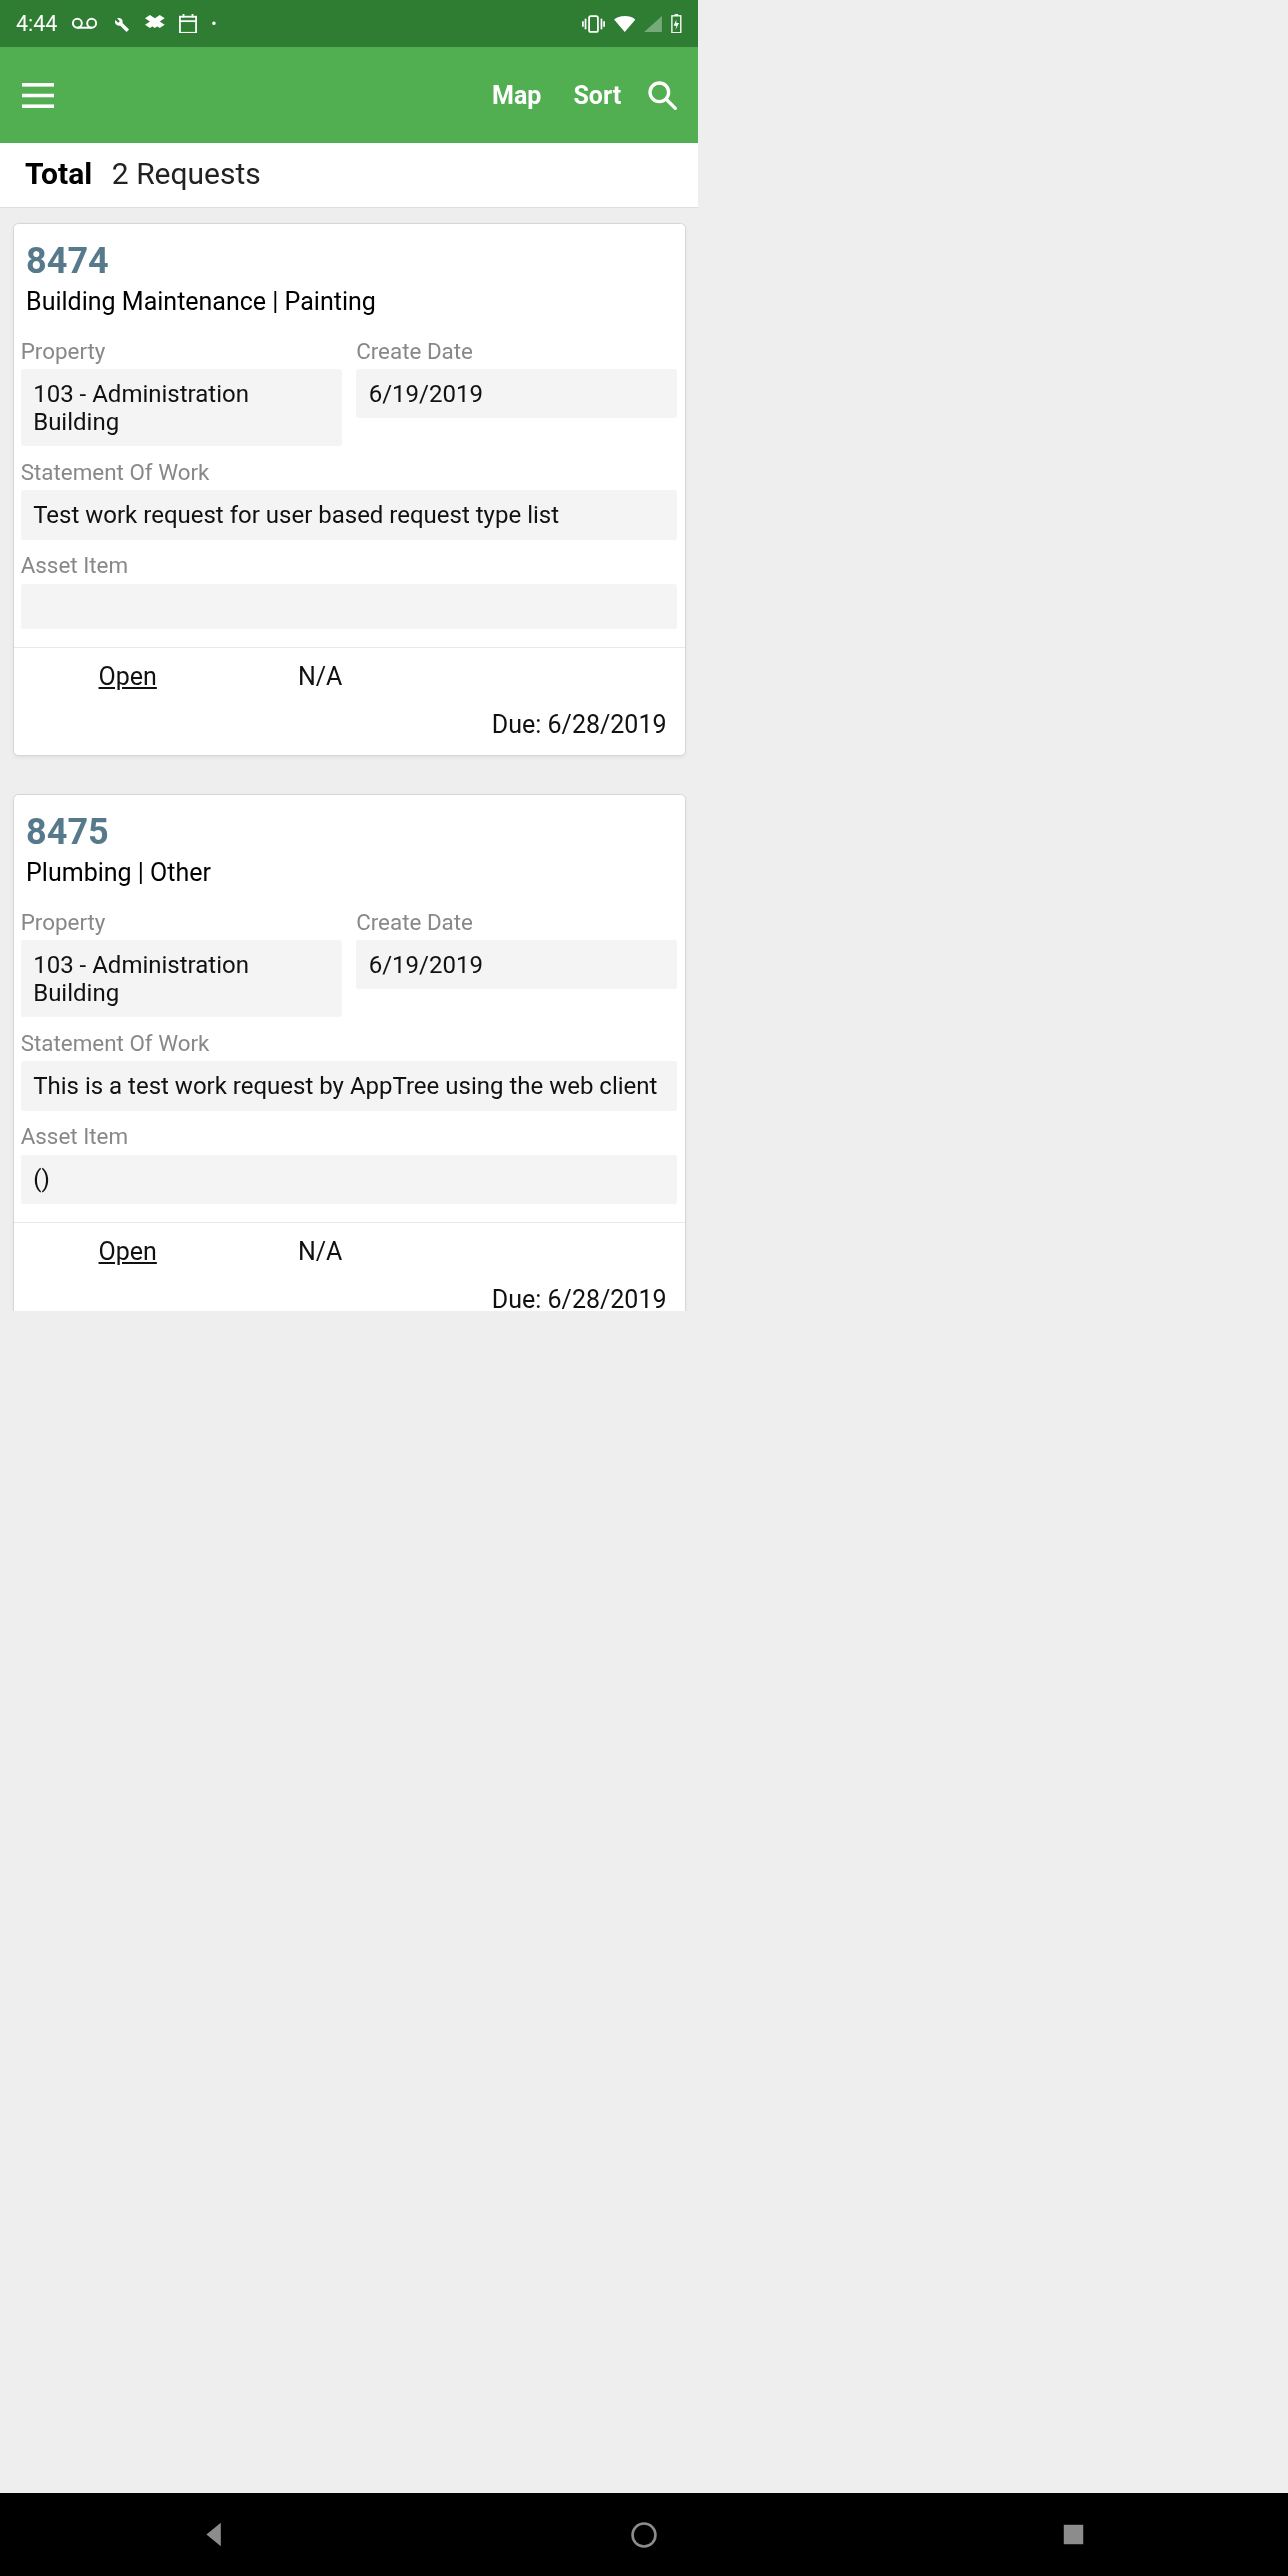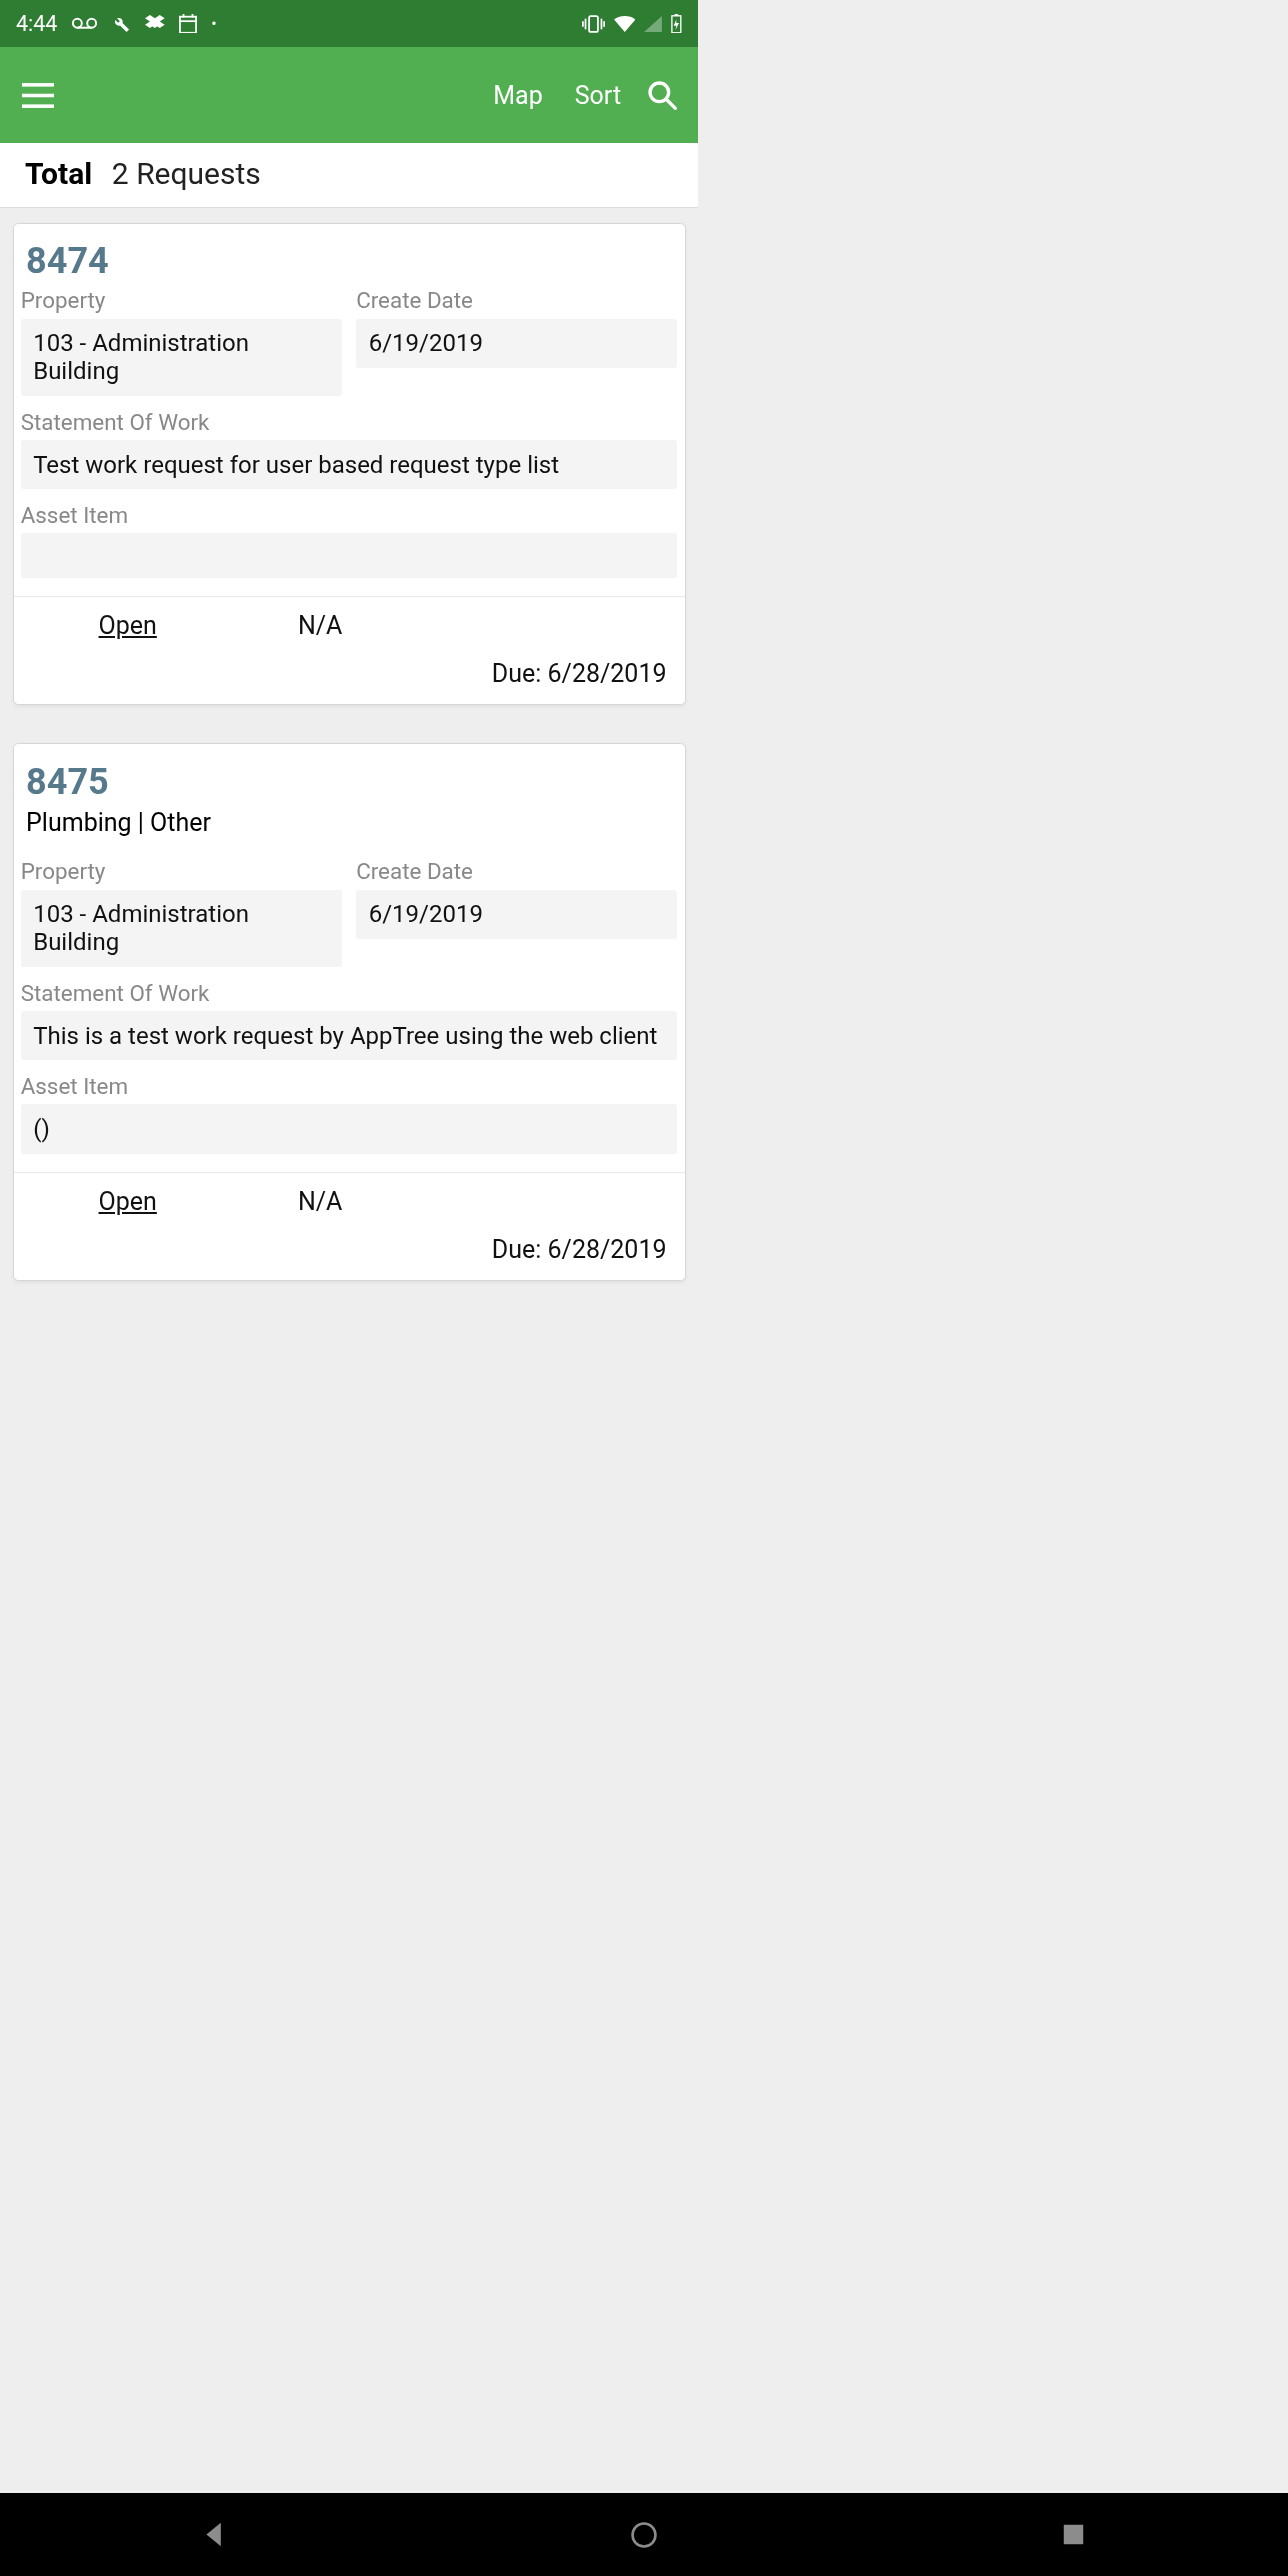--- a/index.html
+++ b/index.html
@@ -56,21 +56,21 @@
       justify-content: center;
       cursor: pointer;
     }
     .menu-btn svg { width: 32px; height: 25px; }
     .app-bar-spacer { flex: 1; }
     .app-bar-btn {
       color: #ffffff;
       font-size: 25px;
       padding: 9px 16px;
       cursor: pointer;
-      font-weight: 400;
+      font-weight: 700;
     }
     .search-btn {
       width: 43px;
       height: 43px;
       display: flex;
       align-items: center;
       justify-content: center;
       cursor: pointer;
       margin-left: 3.6px;
     }
@@ -255,20 +255,21 @@
 <div class="summary-bar">
   <span class="summary-label">Total</span>
   <span class="summary-value">2 Requests</span>
 </div>
 
 <div class="list">
 
   <div class="card">
     <div class="card-body">
       <div class="req-id">8474</div>
+      <div class="req-cat">Building Maintenance | Painting</div>
 
       <div class="field-row">
         <div class="field">
           <div class="field-label">Property</div>
           <div class="field-value-box">103 - Administration Building</div>
         </div>
         <div class="field">
           <div class="field-label">Create Date</div>
           <div class="field-value-box">6/19/2019</div>
         </div>

